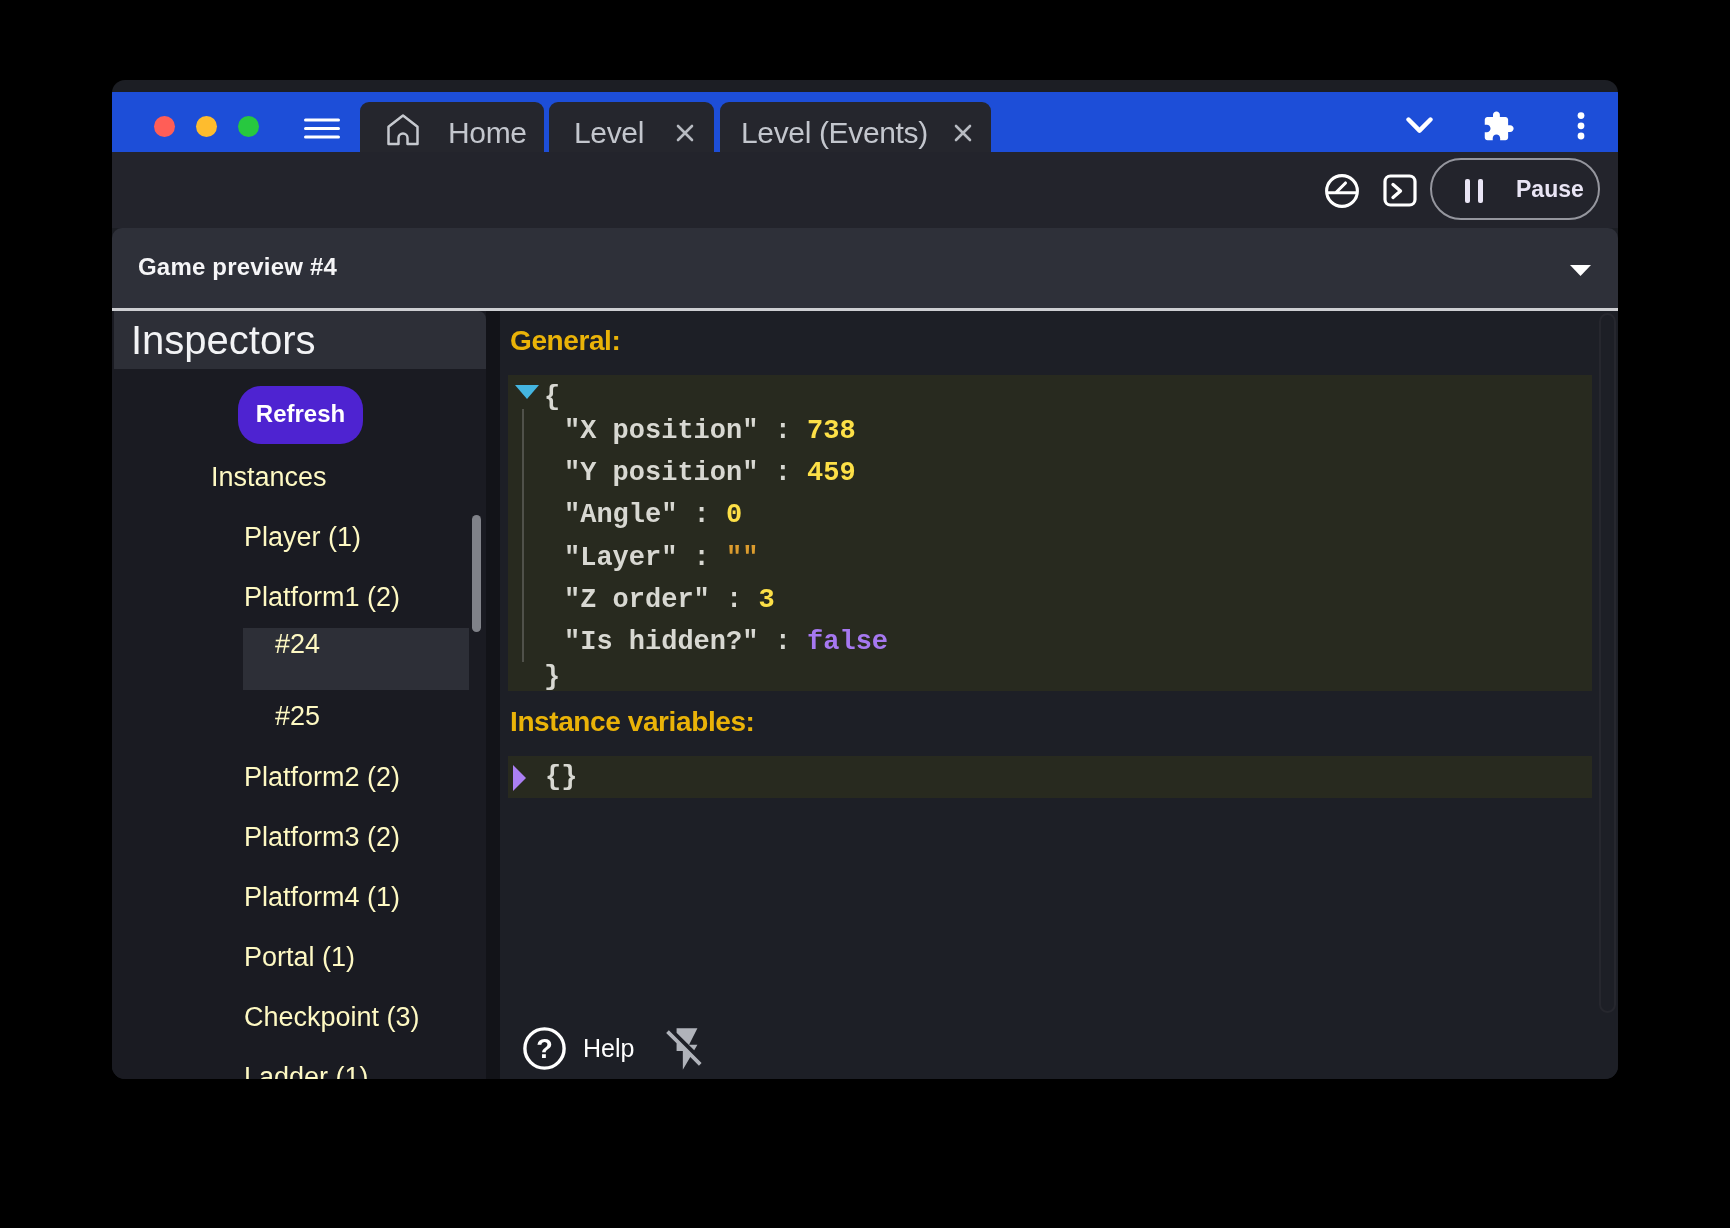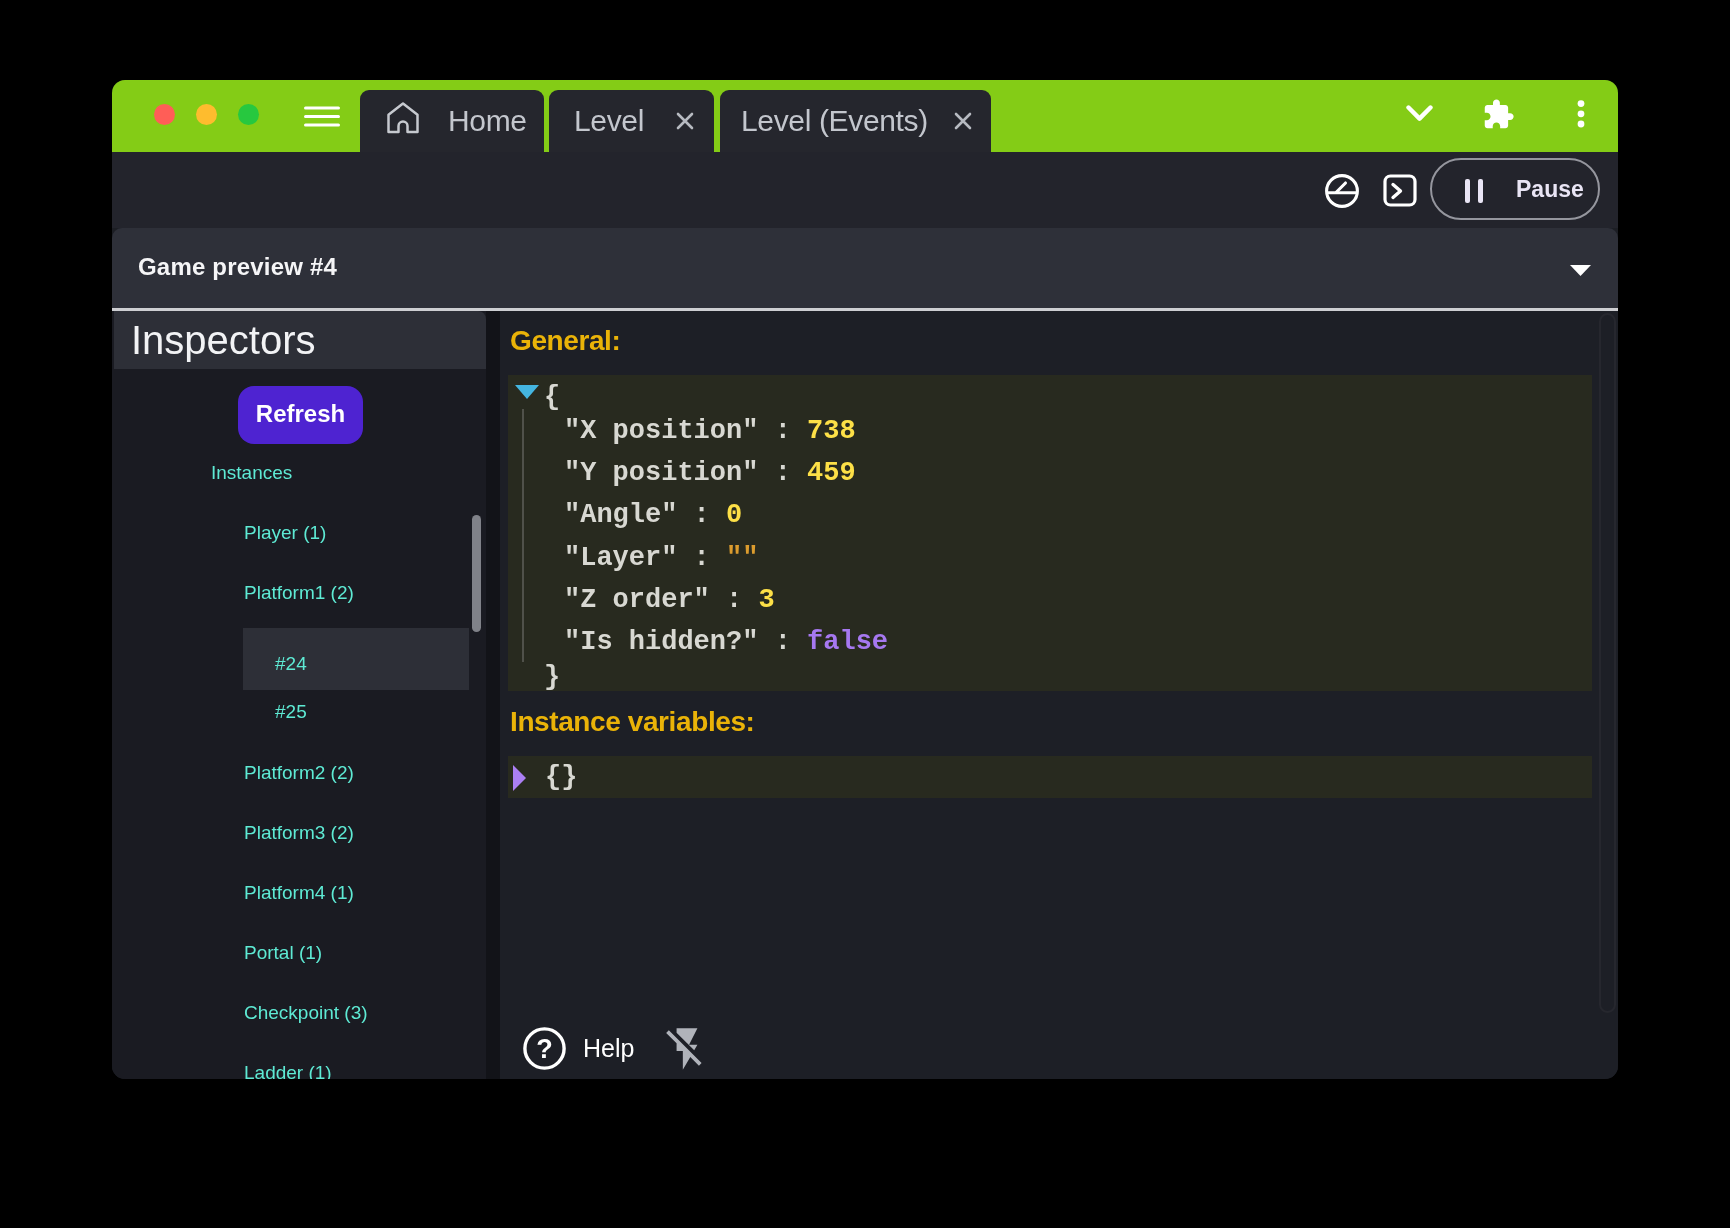--- a/index.html
+++ b/index.html
@@ -4,21 +4,21 @@
 <style>
   * { margin:0; padding:0; box-sizing:border-box; }
   html,body { width:1730px; height:1228px; background:#000; overflow:hidden; }
   body { font-family:"Liberation Sans", sans-serif; }
   .abs { position:absolute; }
   #win {
     position:absolute; left:112px; top:80px; width:1506px; height:999px;
     background:#1c1e24; border-radius:13px; overflow:hidden;
   }
   
-  #tabbar { position:absolute; left:0; top:0; width:1506px; height:72px; background:#84cc16; }
+  #tabbar { position:absolute; left:0; top:12px; width:1506px; height:72px; background:#1d4ed8; }
   .light { position:absolute; top:24px; width:21px; height:21px; border-radius:50%; }
   .tab { position:absolute; top:10px; height:62px; background:#25262d; border-radius:9px 9px 0 0;
          color:#c3c6cd; font-size:30px; letter-spacing:-0.35px; }
   .tab .lbl { position:absolute; top:50%; transform:translateY(-50%); white-space:nowrap; }
   .xbtn { position:absolute; top:50%; transform:translateY(-50%); }
   #tab-dbg { background:#23242c; border:2px solid #83858d; border-bottom:none; top:7px; height:65px; color:#fff; }
   
   #toolbar { position:absolute; left:0; top:72px; width:1652px; height:76px; background:#23242c; }
   #pausebtn { position:absolute; left:1318px; top:6px; width:170px; height:62px; border:2px solid #95969e;
               border-radius:31px; }
@@ -29,23 +29,23 @@
                 font-weight:600; color:#f5f5f7; letter-spacing:0.2px; }
   #sep { position:absolute; left:0; top:228px; width:1506px; height:3px; background:#cdced2; }
   
   #content { position:absolute; left:0; top:231px; width:1506px; height:768px; }
   #sidebar { position:absolute; left:0; top:0; width:374px; height:768px; background:#1a1b22; }
   #insp-hdr { position:absolute; left:2px; top:0; width:372px; height:58px; background:#2d2f37;
               border-radius:0 8px 0 0; }
   #insp-hdr span { position:absolute; left:17px; top:50%; transform:translateY(-50%);
                    font-size:40px; color:#f2f3f5; }
   #refresh { position:absolute; left:126px; top:75px; width:125px; height:58px; background:#4e23d1;
-             border-radius:16px; color:#fff; font-size:24px; font-weight:bold; text-align:center;
+             border-radius:23px; color:#fff; font-size:24px; font-weight:bold; text-align:center;
              line-height:56px; }
-  .row { position:absolute; color:#5eead4; font-size:19px; white-space:nowrap; }
+  .row { position:absolute; color:#fef9c3; font-size:27px; white-space:nowrap; }
   #sel24 { position:absolute; left:131px; top:317px; width:226px; height:62px; background:#2d2f37; }
   #sthumb { position:absolute; left:360px; top:204px; width:9px; height:117px; background:#808289;
             border-radius:5px; }
   #divider { position:absolute; left:374px; top:0; width:14px; height:768px; background:#121318; }
   #main { position:absolute; left:388px; top:0; width:1118px; height:768px; background:#1d1f26; }
   .plabel { position:absolute; left:10px; font-size:28px; font-weight:600; color:#eab308; letter-spacing:-0.4px; }
   .codebox { position:absolute; left:8px; width:1084px; background:#282a1f; }
   .cline { position:absolute; font-family:"Liberation Mono", monospace; font-size:27px;
            font-weight:bold; color:#d8d8d2; white-space:pre; }
   .num { color:#fde047; } .str { color:#dc9c2e; } .kw { color:#a678f0; }
@@ -124,21 +124,21 @@
   <div id="content">
     <div id="sidebar">
       <div id="insp-hdr">
           <span>Inspectors</span>
         </div>
       <div id="refresh">Refresh</div>
       <div id="sel24"></div>
       <div class="row" style="left:99px; top:151px;">Instances</div>
       <div class="row" style="left:132px; top:211px;">Player (1)</div>
       <div class="row" style="left:132px; top:271px;">Platform1 (2)</div>
-      <div class="row" style="left:163px; top:342px;">#24</div>
+      <div class="row" style="left:163px; top:318px;">#24</div>
       <div class="row" style="left:163px; top:390px;">#25</div>
       <div class="row" style="left:132px; top:451px;">Platform2 (2)</div>
       <div class="row" style="left:132px; top:511px;">Platform3 (2)</div>
       <div class="row" style="left:132px; top:571px;">Platform4 (1)</div>
       <div class="row" style="left:132px; top:631px;">Portal (1)</div>
       <div class="row" style="left:132px; top:691px;">Checkpoint (3)</div>
       <div class="row" style="left:132px; top:751px;">Ladder (1)</div>
       <div id="sthumb"></div>
     </div>
     <div id="divider"></div>

